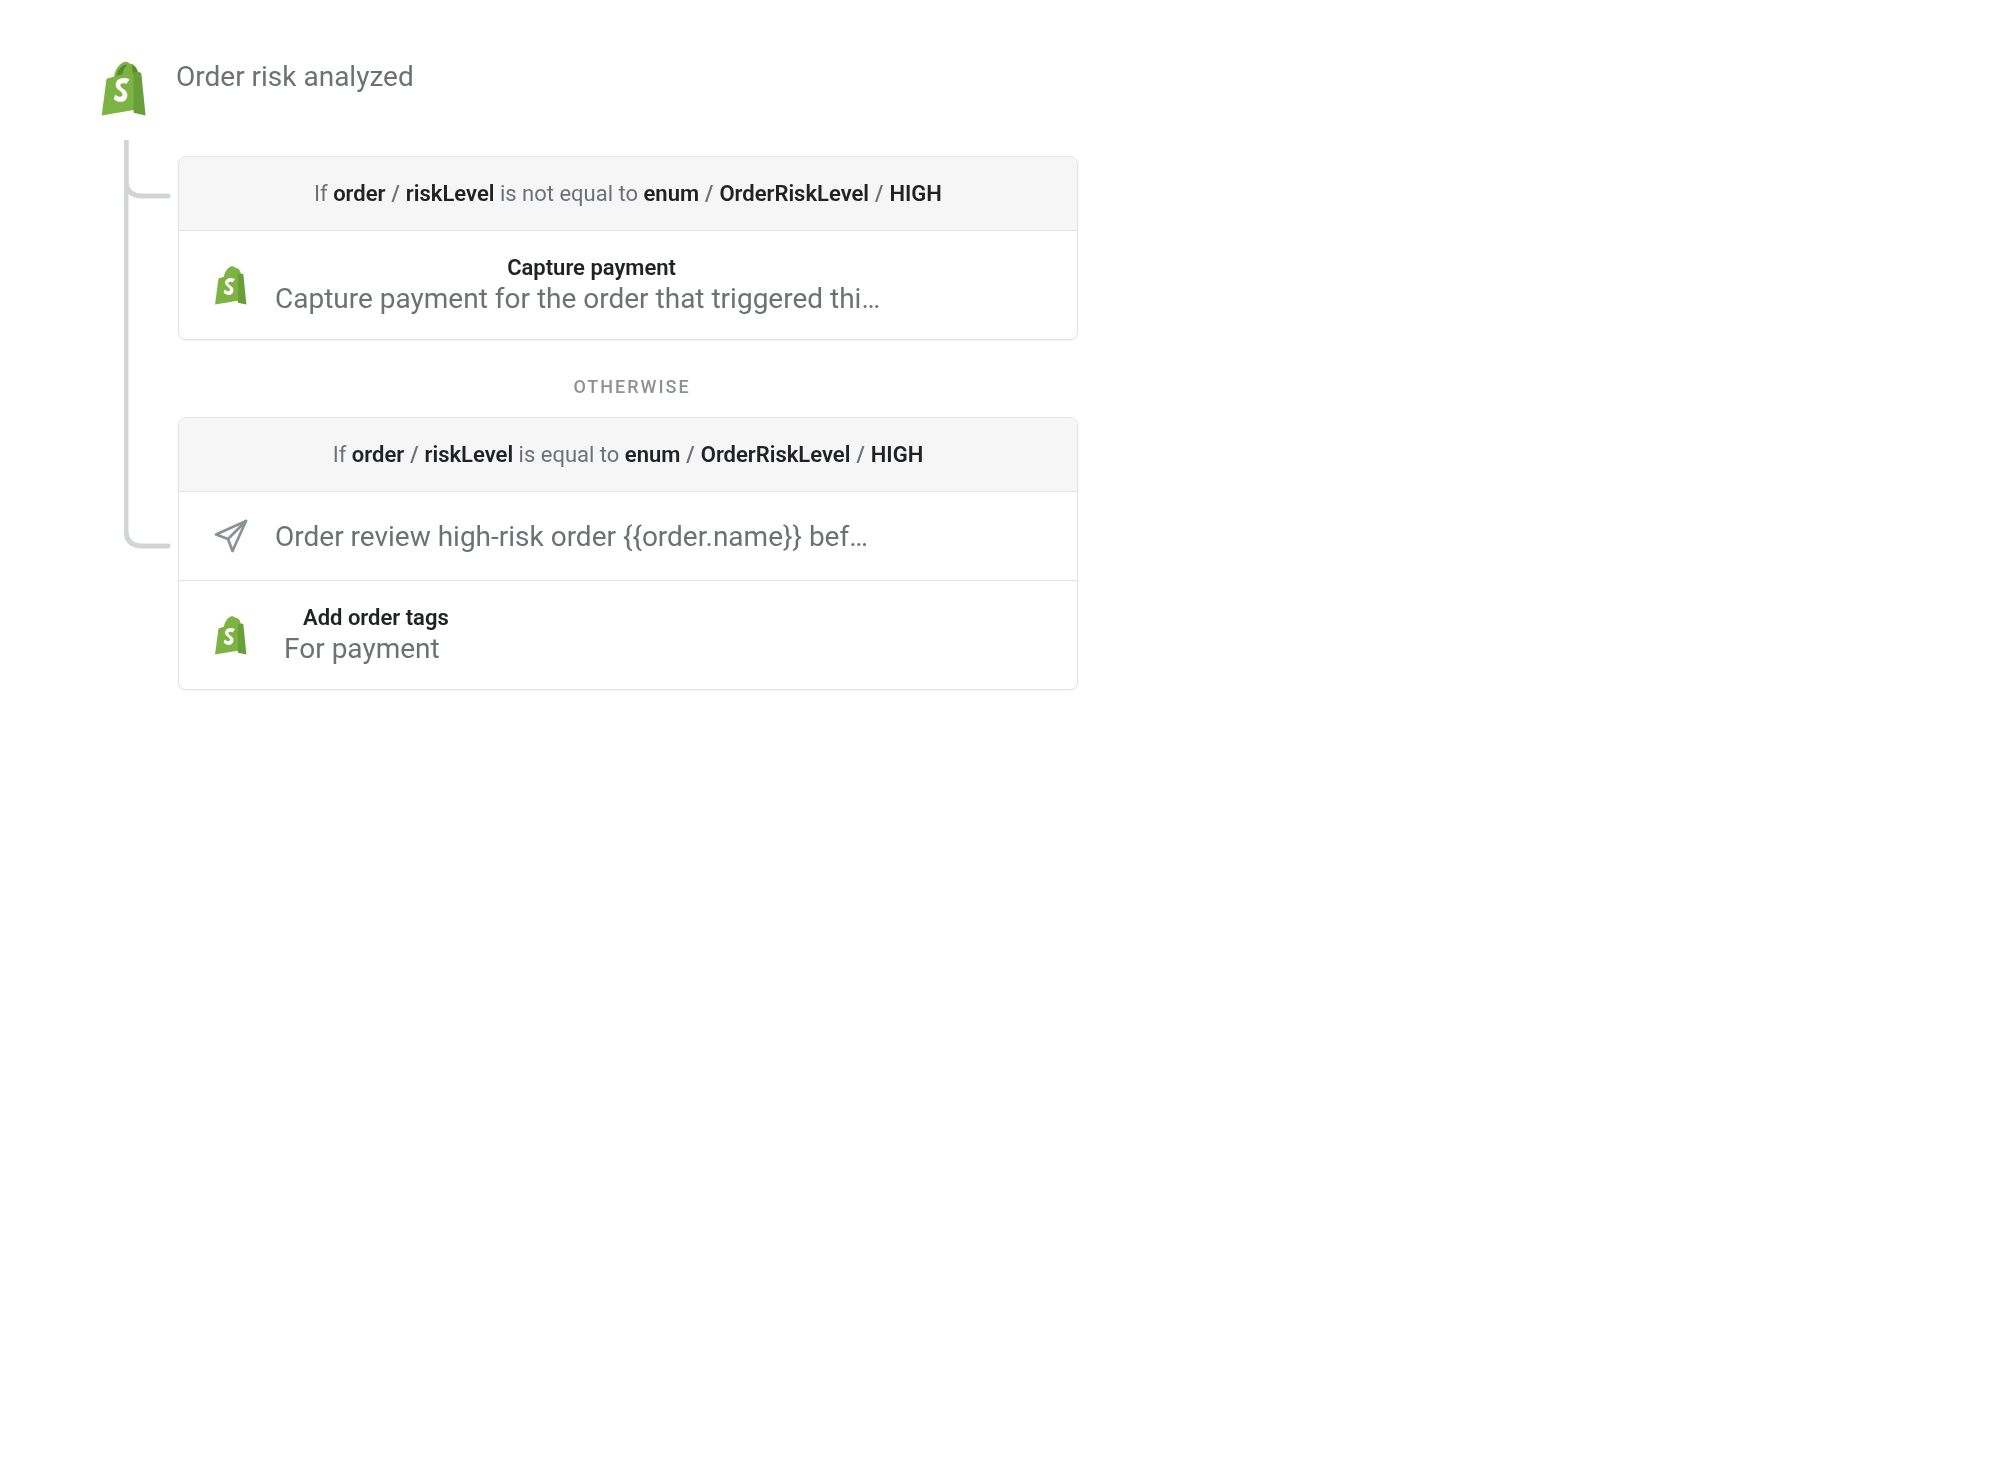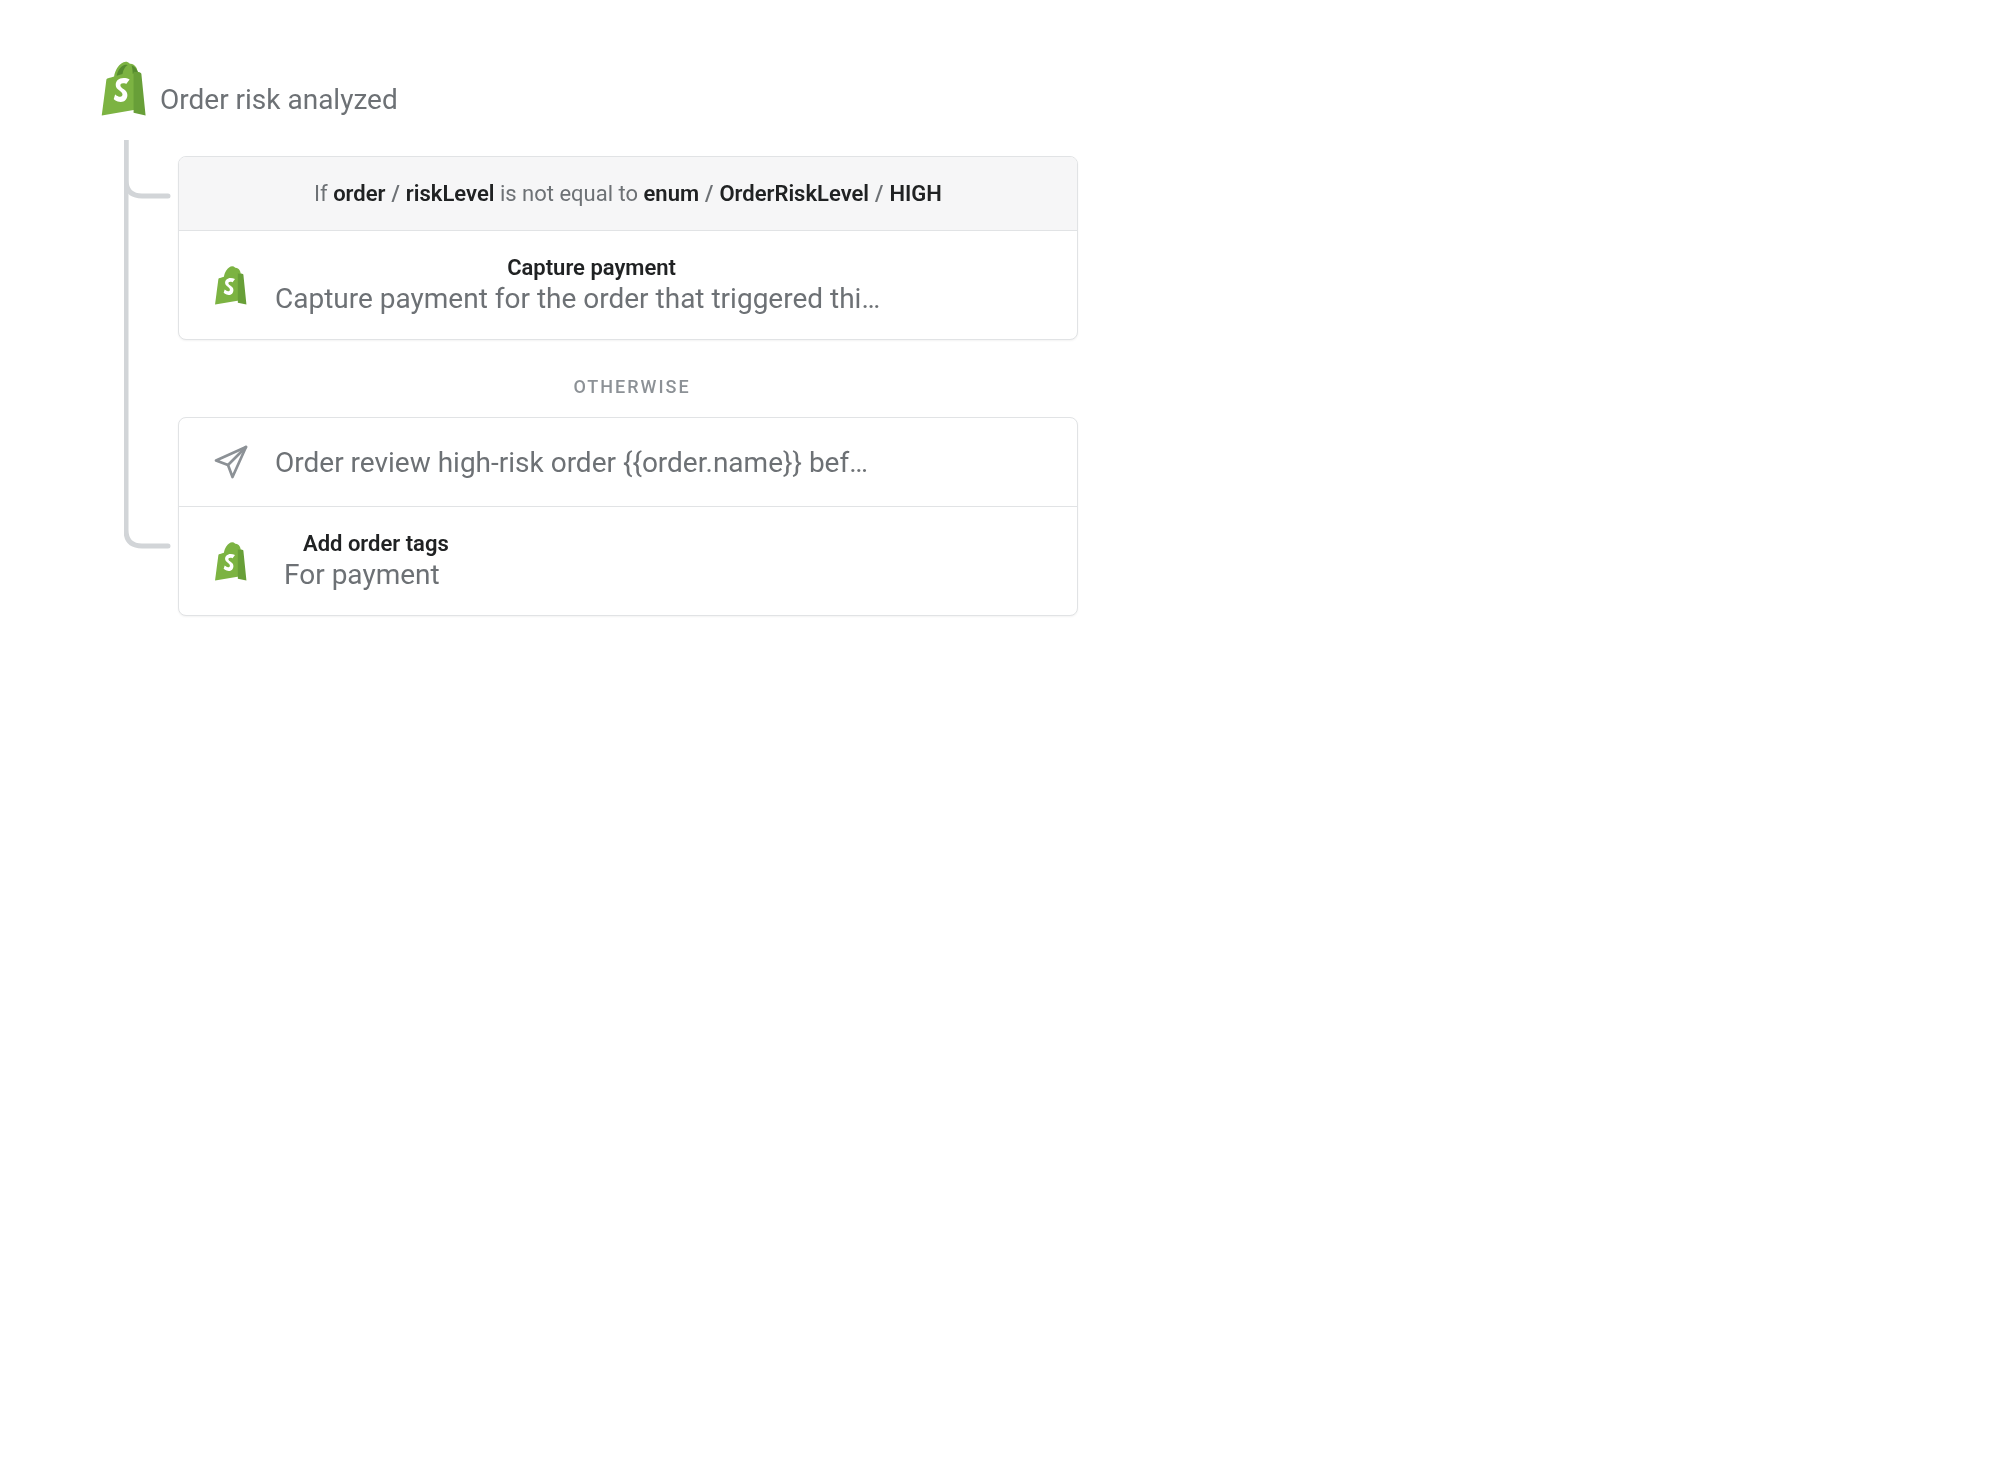--- a/index.html
+++ b/index.html
@@ -8,22 +8,22 @@
       padding: 0;
     }
     body {
       font-family: -apple-system, BlinkMacSystemFont, "Segoe UI", Roboto, Helvetica, Arial, sans-serif;
       background: #ffffff;
       padding: 60px 80px;
       color: #202223;
     }
     .trigger-row {
       display: flex;
-      align-items: flex-end;
-      gap: 8px;
+      align-items: flex-start;
+      gap: 24px;
       margin-bottom: 40px;
       margin-left: 16px;
     }
     .shopify-icon-large {
       width: 56px;
       height: 56px;
       flex-shrink: 0;
     }
     .shopify-icon-small {
       width: 40px;
@@ -170,20 +170,26 @@
         <div class="action-texts">
           <span class="action-title">Capture payment</span>
           <span class="action-desc">Capture payment for the order that triggered thi…</span>
         </div>
       </div>
     </div>
 
     <div class="otherwise-label">OTHERWISE</div>
 
     <div class="card">
+      <div class="condition-header">
+        <span class="kw-if">If</span>
+        <span class="bold">order</span><span class="sep">/</span><span class="bold">riskLevel</span>
+        <span class="op">is equal to</span>
+        <span class="bold">enum</span><span class="sep">/</span><span class="bold">OrderRiskLevel</span><span class="sep">/</span><span class="bold">HIGH</span>
+      </div>
       <div class="action-row">
         <span class="plane-icon">
           <svg viewBox="0 0 24 24" width="36" height="36" fill="none" stroke="#8c9196" stroke-width="1.8" stroke-linejoin="round" stroke-linecap="round">
             <path d="M22 2 L2 11 L10 14 L13 22 L22 2 Z"></path>
             <path d="M22 2 L10 14"></path>
           </svg>
         </span>
         <div class="action-texts">
           <span class="action-desc">Order review high-risk order {{order.name}} bef…</span>
         </div>

